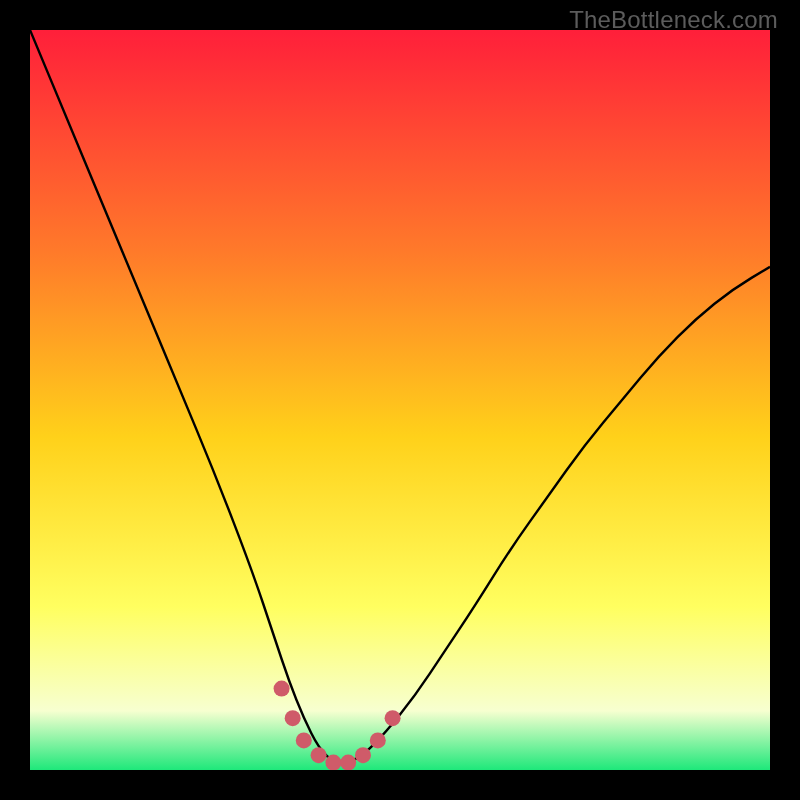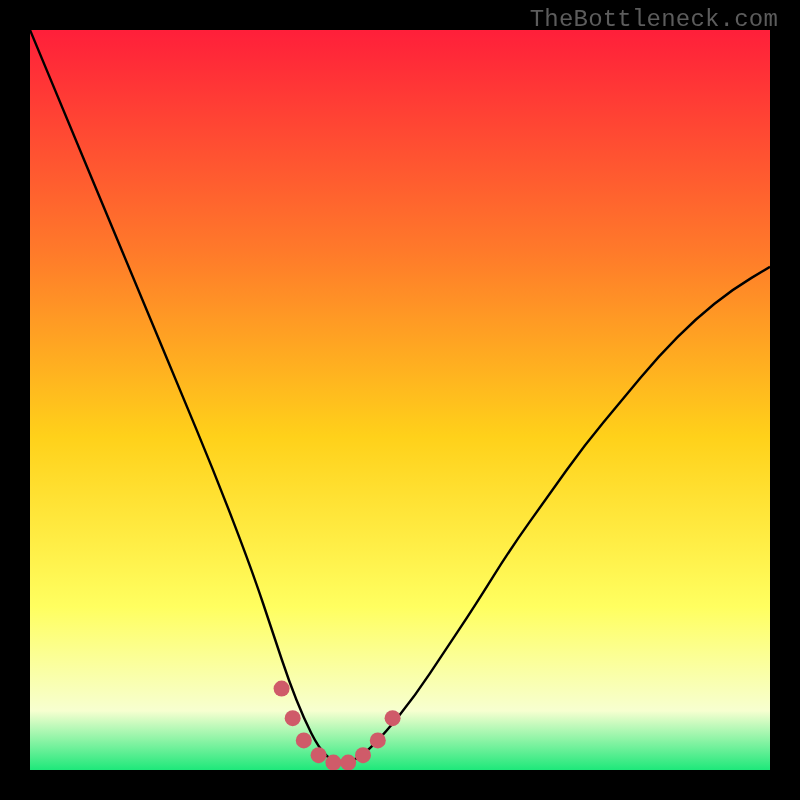--- a/index.html
+++ b/index.html
@@ -28,21 +28,20 @@
   }
   .watermark {
     position: absolute;
     top: 6px;
     right: 22px;
     color: #5c5c5c;
     font-size: 24px;
     font-weight: 500;
     letter-spacing: 0.2px;
     user-select: none;
-    font-family: Liberation Mono, monospace;
   }
   svg { display: block; }
 </style>
 </head>
 <body>
 
 <div class="frame">
   <div class="watermark">TheBottleneck.com</div>
 
   <div class="plot-area">

